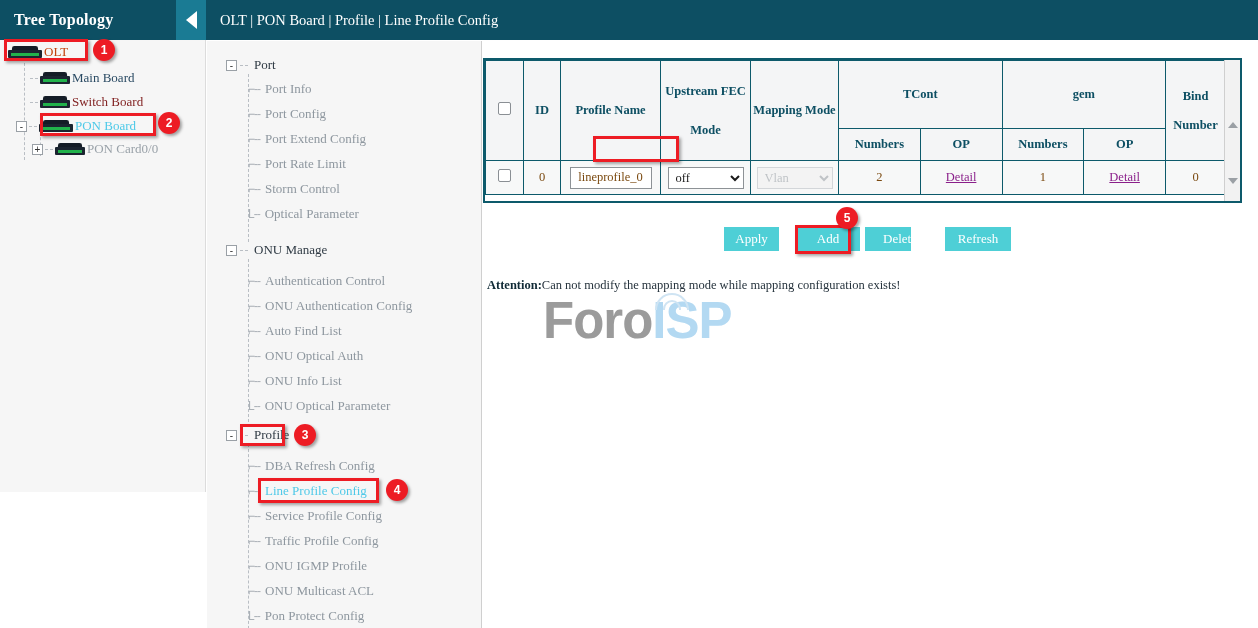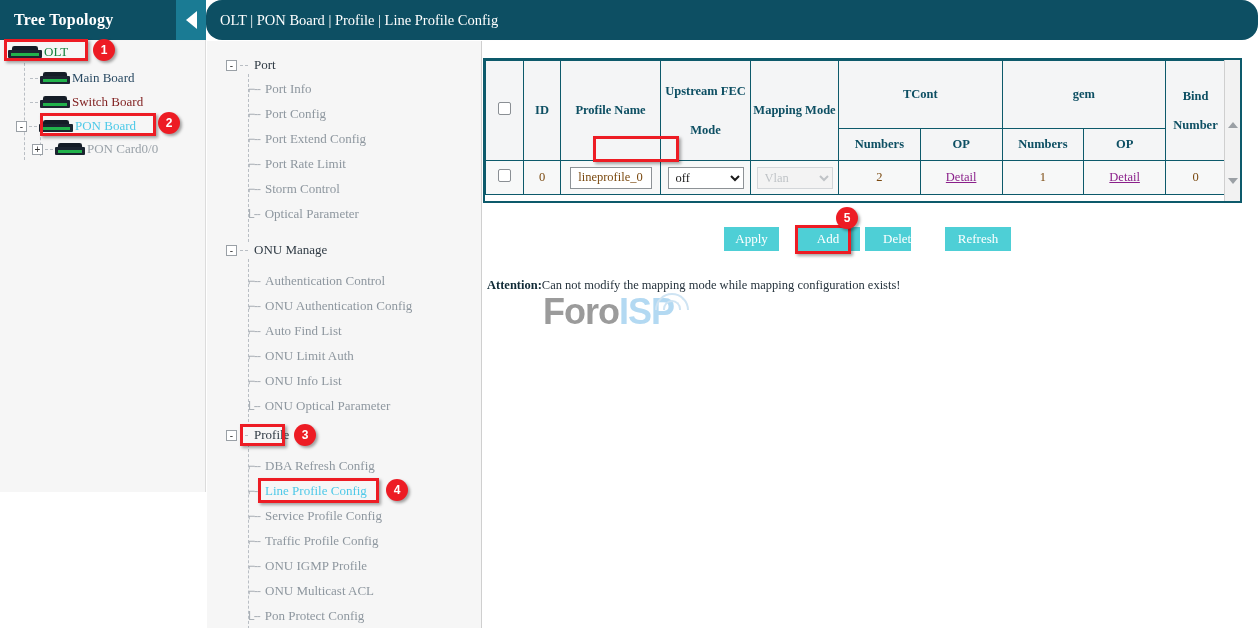--- a/index.html
+++ b/index.html
@@ -79,21 +79,21 @@
     font-family: "Liberation Sans", sans-serif; cursor: pointer;
     display: inline-block;
   }
   .dashline { border-left: 1px dashed #b9bec4; }
   .dashstub { border-top: 1px dashed #b9bec4; width: 8px; height: 1px; }
 
   
   .topbar {
     position: absolute; left: 206px; top: 0; right: 0; height: 40px;
     background: #0d4f63; color: #ffffff;
-    display: flex; align-items: center; border-radius: 16px;
+    display: flex; align-items: center;
   }
   .breadcrumb { font-size: 14.5px; padding-left: 14px; font-family: "Liberation Serif", serif; }
 
   .menu-panel {
     position: absolute; left: 207px; top: 41px;
     width: 275px; height: 587px;
     background: #f6f6f6; border-right: 1px solid #cfcfcf;
     overflow: hidden;
   }
   .mgroup { position: absolute; display: flex; align-items: center; }
@@ -192,21 +192,21 @@
     font-size: 12.5px; color: #26333d; font-family: "Liberation Serif", serif;
   }
   .attention b { color: #102a36; }
 
   
   .watermark {
     position: absolute; left: 60px; top: 250px;
     width: 200px; height: 60px; user-select: none;
   }
   .wm-text {
-    font-family: "Liberation Sans", sans-serif; font-weight: bold; font-size: 36px;
+    font-family: "Liberation Sans", sans-serif; font-weight: bold; font-size: 51px;
     letter-spacing: -1px;
   }
   .wm-foro { color: #9b9b9b; }
   .wm-isp { color: #b3d9f2; }
   .wm-arc {
     position: absolute; left: 112px; top: 2px; width: 34px; height: 17px;
     border: 2.5px solid #cfe4f3; border-bottom: none;
     border-radius: 20px 20px 0 0;
   }
   .wm-arc2 {
@@ -247,21 +247,21 @@
 
       <div style="position:absolute;left:24px;top:18px;height:102px;" class="dashline"></div>
       <div style="position:absolute;left:40px;top:92px;height:24px;" class="dashline"></div>
 
       <div class="tnode" style="left:8px; top:4px;">
         <span class="devicon">
           <span class="top"></span>
             <span class="body"></span>
             <span class="green"></span>
         </span>
-        <span class="tnode-label" style="color:#15803d;">OLT</span>
+        <span class="tnode-label" style="color:#c2410c;">OLT</span>
       </div>
 
       <div class="tnode" style="left:30px; top:30px;">
         <span class="dashstub" style="margin-right:2px;"></span>
         <span class="devicon small">
           <span class="top"></span>
             <span class="body"></span>
             <span class="green"></span>
         </span>
         <span class="tnode-label" style="color:#2a4a63;">Main Board</span>
@@ -353,21 +353,21 @@
     <div class="mitem" style="left:41px; top:257px;">
       <span class="mitem-dash">⌐--</span>
       <span class="mitem-label">ONU Authentication Config</span>
     </div>
     <div class="mitem" style="left:41px; top:282px;">
       <span class="mitem-dash">⌐--</span>
       <span class="mitem-label">Auto Find List</span>
     </div>
     <div class="mitem" style="left:41px; top:307px;">
       <span class="mitem-dash">⌐--</span>
-      <span class="mitem-label">ONU Limit Auth</span>
+      <span class="mitem-label">ONU Optical Auth</span>
     </div>
     <div class="mitem" style="left:41px; top:332px;">
       <span class="mitem-dash">⌐--</span>
       <span class="mitem-label">ONU Info List</span>
     </div>
     <div class="mitem" style="left:41px; top:357px;">
       <span class="mitem-dash">L--</span>
       <span class="mitem-label">ONU Optical Parameter</span>
     </div>
 

